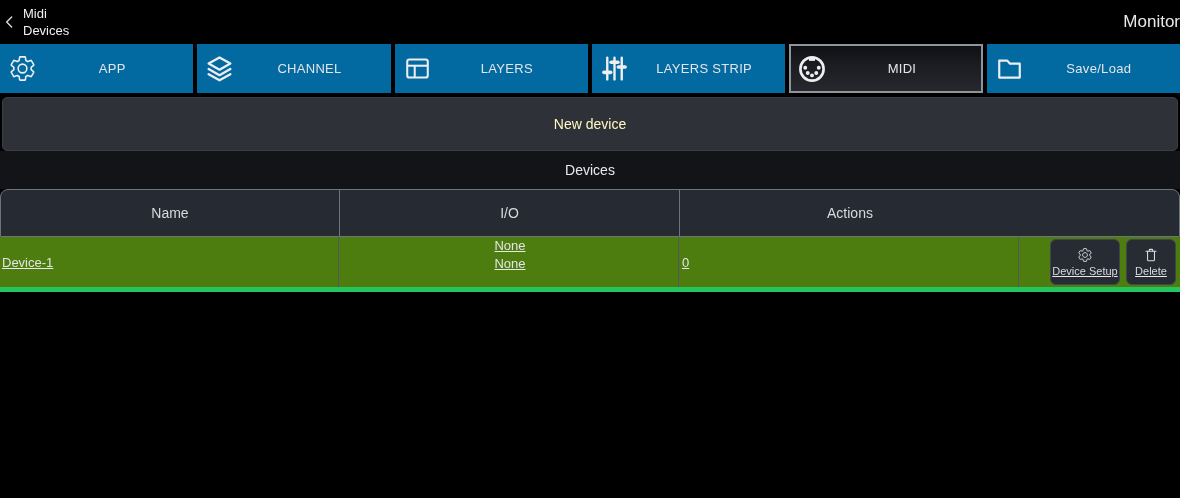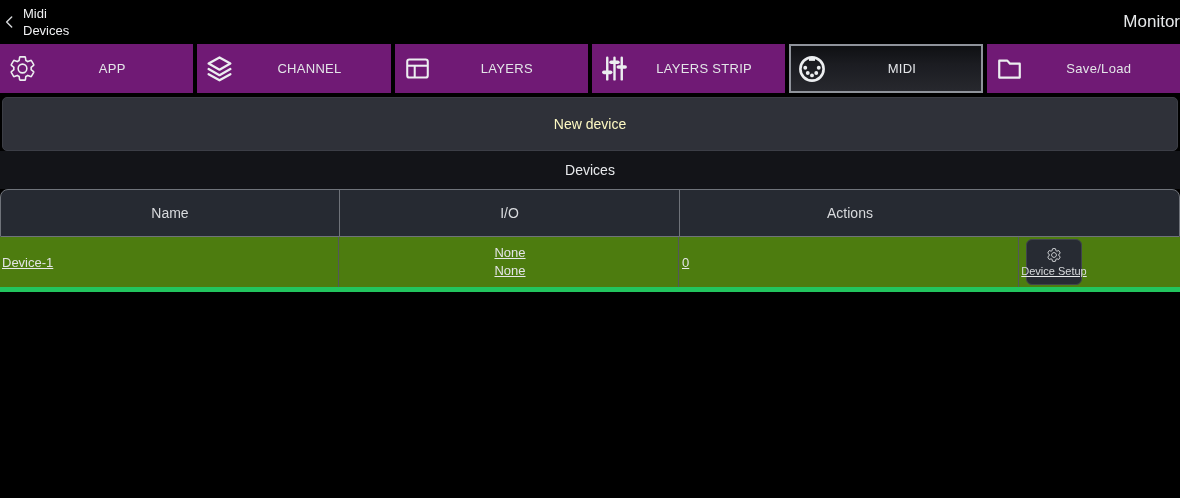--- a/index.html
+++ b/index.html
@@ -15,21 +15,21 @@
 
   
   .top-bar { height:44px; display:flex; align-items:center; background:#000; }
   .back-btn { width:20px; height:36px; display:flex; align-items:center; justify-content:center; color:#d6d8da; cursor:pointer; }
   .title-block { margin-left:3px; font-size:13px; line-height:17px; color:#f0f1f3; }
   .monitor { margin-left:auto; margin-right:0; font-size:17px; color:#e6e8ea; cursor:pointer; }
 
   
   .tab-bar { height:49px; display:flex; gap:4px; background:#000; }
   .tab {
-    flex:1 1 0; background:#701a75; display:flex; align-items:center;
+    flex:1 1 0; background:#0369a1; display:flex; align-items:center;
     cursor:pointer; border:2px solid transparent;
   }
   .tab .icon { flex:0 0 auto; margin-left:6px; color:#eceef0; }
   .tab .tab-label { flex:1 1 auto; text-align:center; font-size:13px; letter-spacing:.3px; color:#e3e5e8; padding-right:4px; }
   .tab.selected {
     background:linear-gradient(180deg,#0f1013 0%, #1b1c21 40%, #27282e 100%);
     border:2px solid #8f939b;
   }
 
   
@@ -57,32 +57,32 @@
     font-size:14px; color:#d8dadd; border-right:1px solid #6f737a;
   }
   .grid-head .hcell:last-child { border-right:none; }
 
   .grid-row {
     height:55px; display:grid; grid-template-columns:339px 340px 340px 1fr;
     background:#4d7c0f; border-bottom:5px solid #22c55e;text-decoration:underline;
   }
   .grid-row .cell { display:flex; align-items:center; font-size:13px; color:#e3e4e6; border-right:1px solid #53565c; overflow:hidden; }
   .cell-name { padding-left:2px; }
-  .cell-io { flex-direction:column; align-items:flex-start; justify-content:center; padding-left:3px; line-height:18px; }
+  .cell-io { flex-direction:column; align-items:flex-start; padding-left:3px; line-height:18px; }
   .cell-offset { padding-left:3px; }
   .cell-actions { border-right:none !important; gap:6px; padding:4px 4px 4px 7px; }
 
   .action-btn {
     height:46px; background:#272b33; border:1px solid #40444d; border-radius:6px;
     display:flex; flex-direction:column; align-items:center; justify-content:center;
     gap:2px; color:#d8dadd; cursor:pointer;
   }
   .action-btn .icon { color:#d8dadd; }
   .action-btn .btn-label { font-size:11px; white-space:nowrap; padding:0 6px; }
-  .btn-device-setup { width:56px; }
+  .btn-device-setup { width:70px;margin-left:24px; }
   .btn-delete { width:70px; }
 </style>
 </head>
 <body>
 
 <header class="top-bar">
   <div class="back-btn">
     <span class="icon">
       <svg width="16" height="18" viewBox="0 0 24 24" fill="none" stroke="currentColor" stroke-width="2.2" stroke-linecap="round" stroke-linejoin="round">
           <path d="M14.5 4.5 L7 12 L14.5 19.5"></path>
@@ -188,16 +188,26 @@
     <div class="cell cell-offset">0</div>
     <div class="cell cell-actions">
       <div class="action-btn btn-device-setup">
         <span class="icon">
           <svg width="16" height="16" viewBox="0 0 24 24" fill="none" stroke="currentColor" stroke-width="1.4" stroke-linejoin="round">
               <path d="M19.14,12.94c0.04-0.3,0.06-0.61,0.06-0.94c0-0.32-0.02-0.64-0.07-0.94l2.03-1.58c0.18-0.14,0.23-0.41,0.12-0.61l-1.92-3.32c-0.12-0.22-0.37-0.29-0.59-0.22l-2.39,0.96c-0.5-0.38-1.03-0.7-1.62-0.94L14.4,2.81c-0.04-0.24-0.24-0.41-0.48-0.41h-3.84c-0.24,0-0.43,0.17-0.47,0.41L9.25,5.35C8.66,5.59,8.12,5.92,7.63,6.29L5.24,5.33c-0.22-0.08-0.47,0-0.59,0.22L2.74,8.87C2.62,9.08,2.66,9.34,2.86,9.48l2.03,1.58C4.84,11.36,4.8,11.69,4.8,12s0.02,0.64,0.07,0.94l-2.03,1.58c-0.18,0.14-0.23,0.41-0.12,0.61l1.92,3.32c0.12,0.22,0.37,0.29,0.59,0.22l2.39-0.96c0.5,0.38,1.03,0.7,1.62,0.94l0.36,2.54c0.05,0.24,0.24,0.41,0.48,0.41h3.84c0.24,0,0.44-0.17,0.47-0.41l0.36-2.54c0.59-0.24,1.13-0.56,1.62-0.94l2.39,0.96c0.22,0.08,0.47,0,0.59-0.22l1.92-3.32c0.12-0.22,0.07-0.47-0.12-0.61L19.14,12.94z M12,15.6c-1.98,0-3.6-1.62-3.6-3.6s1.62-3.6,3.6-3.6s3.6,1.62,3.6,3.6S13.98,15.6,12,15.6z"></path>
             </svg>
         </span>
         <span class="btn-label">Device Setup</span>
       </div>
+      <div class="action-btn btn-delete">
+        <span class="icon">
+          <svg width="16" height="16" viewBox="0 0 24 24" fill="none" stroke="currentColor" stroke-width="1.6" stroke-linecap="round" stroke-linejoin="round">
+              <path d="M4.5 6.5 H19.5"></path>
+              <path d="M9.5 6.5 V4.6 c0-0.5 0.4-1 1-1 h3 c0.6 0 1 0.5 1 1 V6.5"></path>
+              <path d="M6.8 6.5 V19 c0 0.9 0.7 1.6 1.6 1.6 h7.2 c0.9 0 1.6-0.7 1.6-1.6 V6.5"></path>
+            </svg>
+        </span>
+        <span class="btn-label">Delete</span>
+      </div>
     </div>
   </div>
 
 </main>
 
 </body></html>

